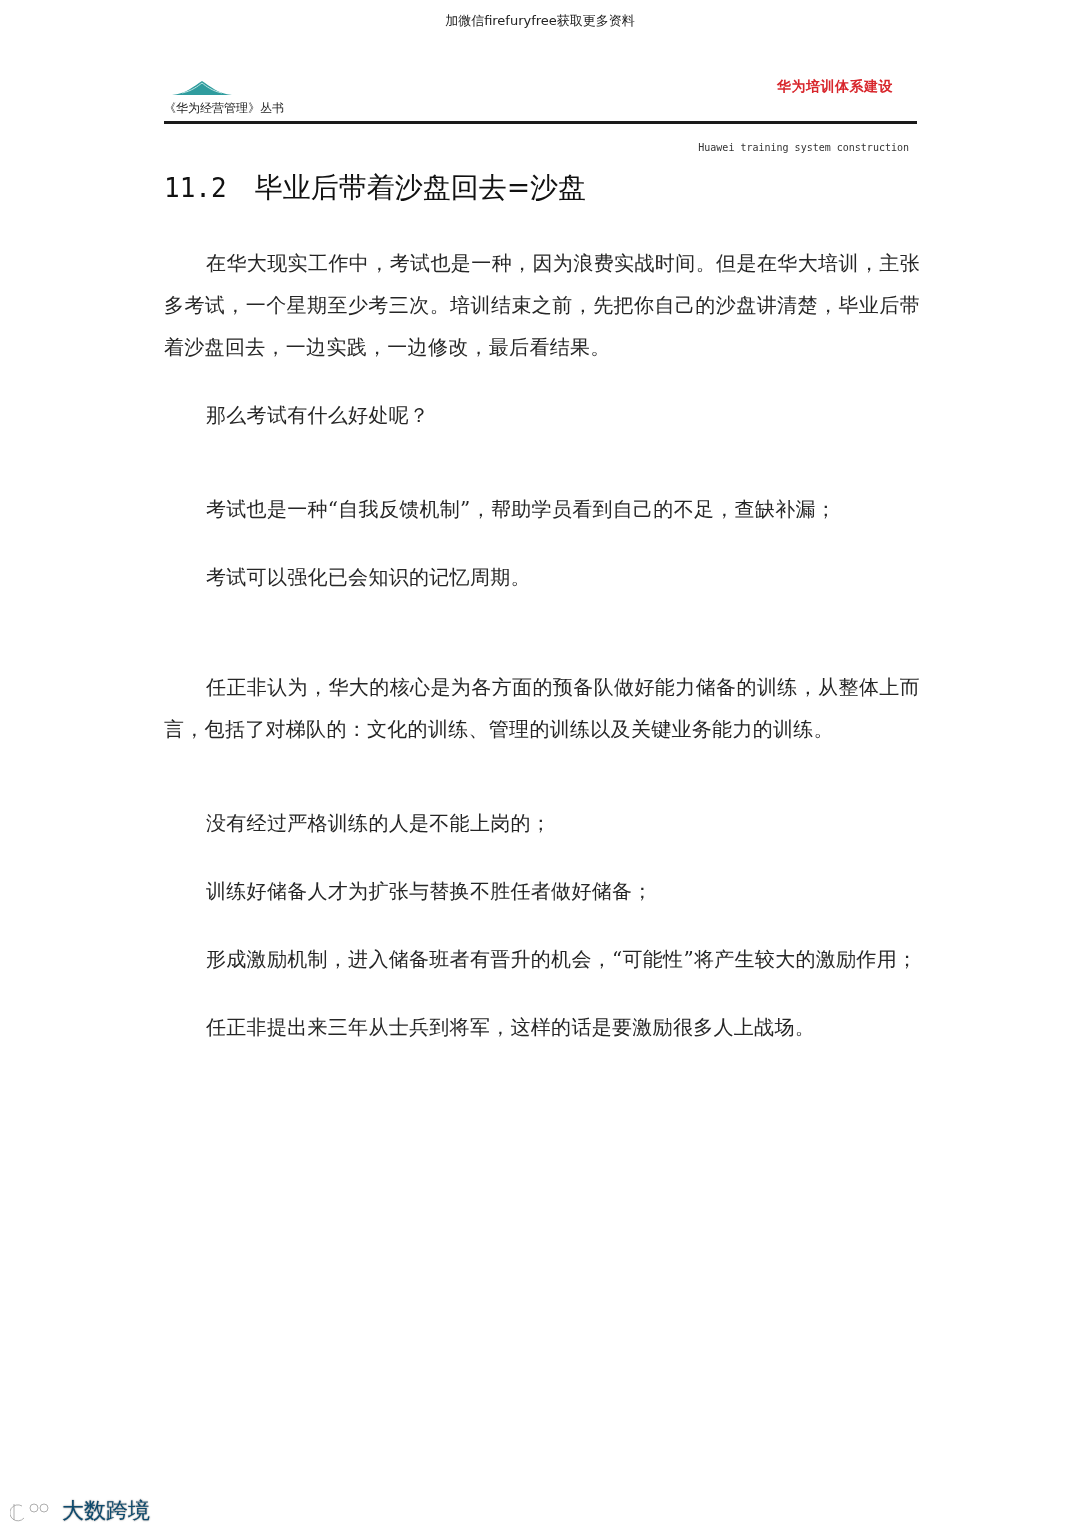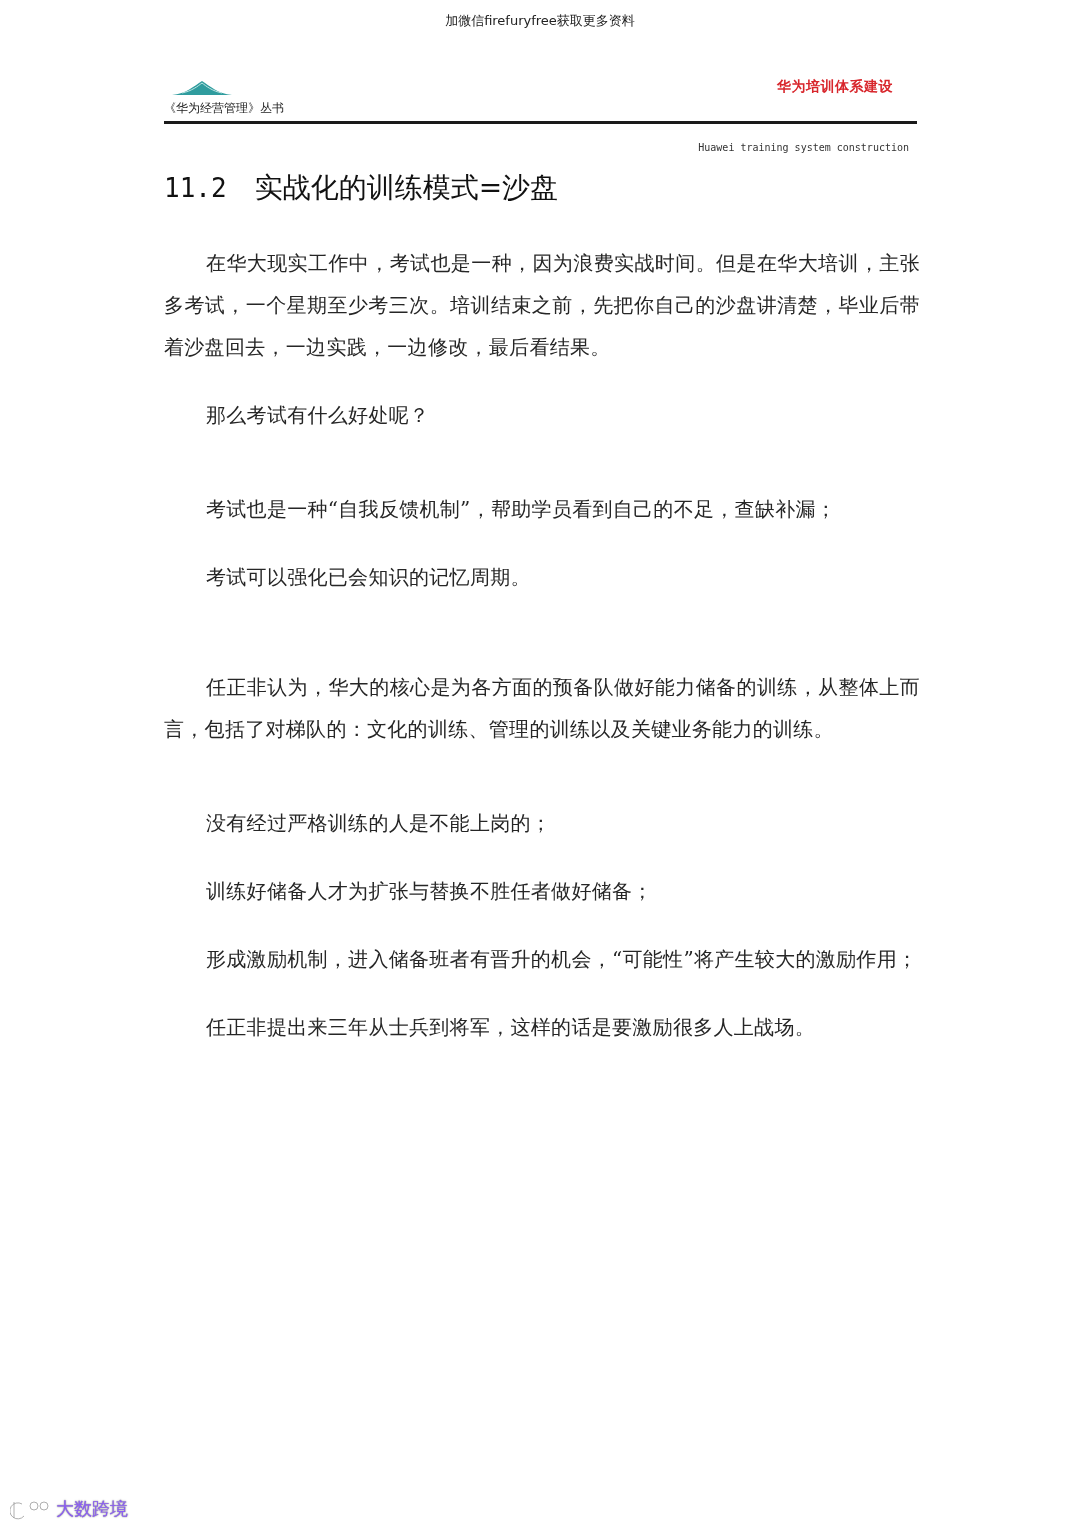--- a/index.html
+++ b/index.html
@@ -101,26 +101,26 @@
     font-size: 26px;
     margin-right: 28px;
   }
   .gap-h { height: 34px; }
   .gap-p { height: 26px; }
   .watermark {
     position: absolute;
     left: 10px;
     top: 1496px;
     font-family: "DejaVu Sans", "Liberation Sans", sans-serif;
-    font-size: 18px;
-    color: #8b5cf6;
+    font-size: 22px;
+    color: #0c4a6e;
     text-shadow: 0 0 2px #9a9a9a, 0 0 1px #8a8a8a;
     display: flex;
     align-items: center;
-    gap: 6px;
+    gap: 12px;
   }
   .wm-logo {
     display: inline-block;
     width: 40px;
     height: 26px;
   }
 </style>
 </head>
 <body>
 
@@ -134,21 +134,21 @@
   <div class="series-title">《华为经营管理》丛书</div>
   <div class="brand-title">华为培训体系建设</div>
   <div class="brand-subtitle">Huawei training system construction</div>
   <div class="header-rule"></div>
 </div>
 
 <div class="content">
 
   <div class="gap-h"></div>
   <h2 class="section-heading">
-    <span class="num">11.2</span><span>实战化的训练模式=沙盘</span>
+    <span class="num">11.2</span><span>毕业后带着沙盘回去=沙盘</span>
   </h2>
   <div class="gap-h"></div>
 
   <p class="para">在华大现实工作中，考试也是一种，因为浪费实战时间。但是在华大培训，主张多考试，一个星期至少考三次。培训结束之前，先把你自己的沙盘讲清楚，毕业后带着沙盘回去，一边实践，一边修改，最后看结果。</p>
   <div class="gap-p"></div>
   <p class="para">那么考试有什么好处呢？</p>
   <div class="gap-p"></div>
   <div class="gap-p"></div>
   <p class="para">考试也是一种“自我反馈机制”，帮助学员看到自己的不足，查缺补漏；</p>
   <div class="gap-p"></div>

